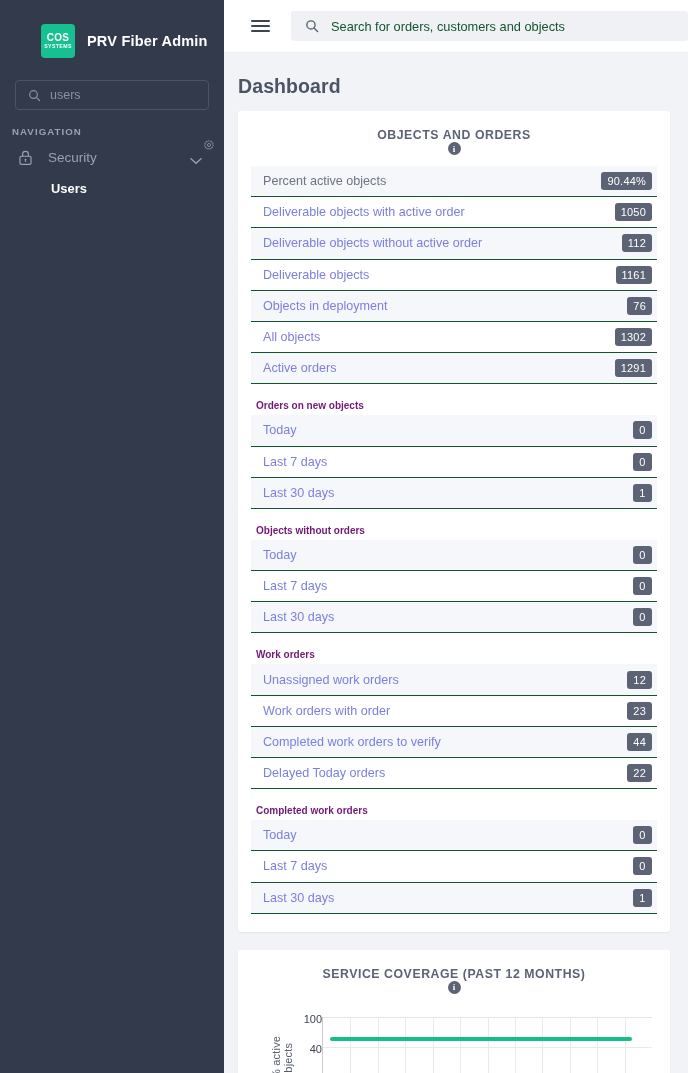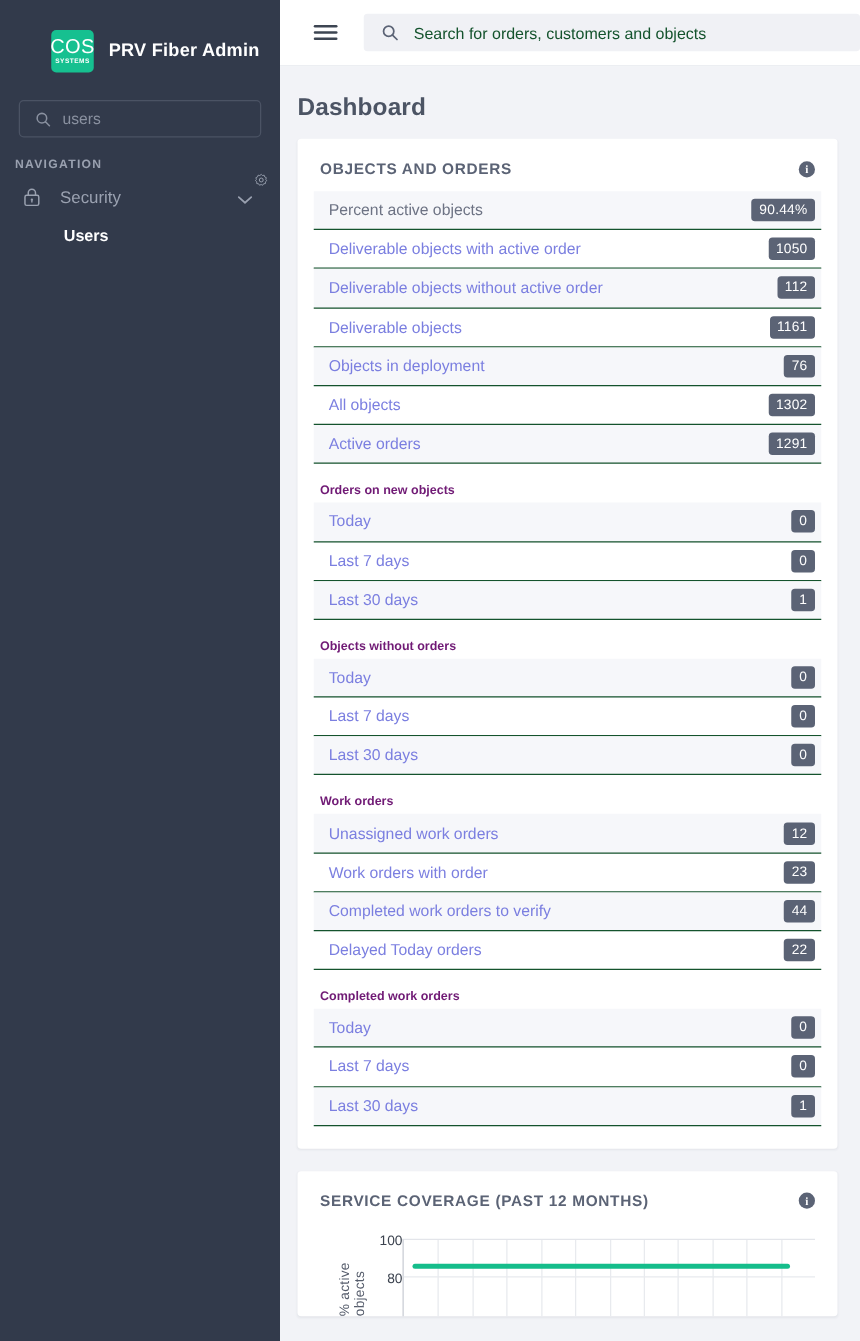--- a/index.html
+++ b/index.html
@@ -21,21 +21,21 @@
     display: flex; align-items: center; gap: 12px;
     padding: 15px 0 0 41px; height: 67px;
   }
   .logo {
     width: 34px; height: 34px; border-radius: 4px;
     background: #16c090;
     display: flex; flex-direction: column;
     align-items: center; justify-content: center;
     line-height: 1;
   }
-  .logo .l1 { color: #ffffff; font-size: 16px; font-weight: normal; letter-spacing: .3px; }
+  .logo .l1 { color: #ffffff; font-size: 10px; font-weight: bold; letter-spacing: .3px; }
   .logo .l2 { color: #ffffff; font-size: 5.2px; font-weight: bold; letter-spacing: .4px; margin-top: 1px; }
   .brand-title { color: #ffffff; font-size: 14.5px; font-weight: bold; letter-spacing: .2px; }
 
   .side-search {
     margin: 13px 15px 0 15px;
     height: 30px; border: 1px solid #4b5364; border-radius: 4px;
     display: flex; align-items: center; gap: 9px; padding: 0 12px;
   }
   .side-search .val { color: #8a91a0; font-size: 12.5px; }
   .nav-label {
@@ -72,20 +72,21 @@
   .page-title {
     font-size: 19.5px; color: #4c5464; font-weight: bold;
     padding: 22px 0 0 14px; letter-spacing: .1px;
   }
   .content { padding: 13px 18px 0 14px; }
 
   .card { background: #ffffff; border-radius: 3px; box-shadow: 0 1px 2px rgba(40,50,70,.07); }
   .card-head {
     display: flex; align-items: center; justify-content: space-between;
     padding: 17px 18px 11px 18px;
+    flex-direction: column;
   }
   .card-head .ttl {
     font-size: 12.3px; font-weight: bold; color: #5b6375; letter-spacing: .55px;
   }
   .info-icon {
     width: 13px; height: 13px; border-radius: 50%; background: #5b6375;
     color: #ffffff; font-size: 9px; font-weight: bold;
     display: flex; align-items: center; justify-content: center;
     font-family: "Liberation Serif", serif;
   }
@@ -311,21 +312,21 @@
 
       <div class="card chart-card">
         <div class="card-head">
           <span class="ttl">SERVICE COVERAGE (PAST 12 MONTHS)</span>
           <span class="info-icon">i</span>
         </div>
         <div class="chart-wrap">
           <div class="y-axis-title">% active objects</div>
           <div class="y-ticks" id="ytick-holder">
               <span>100</span>
-              <span>80</span>
+              <span>40</span>
             </div>
           <div class="plot" id="plot-area">
               <div class="vgrid" style="left: 8.33333%;"></div>
               <div class="vgrid" style="left: 16.6667%;"></div>
               <div class="vgrid" style="left: 25%;"></div>
               <div class="vgrid" style="left: 33.3333%;"></div>
               <div class="vgrid" style="left: 41.6667%;"></div>
               <div class="vgrid" style="left: 50%;"></div>
               <div class="vgrid" style="left: 58.3333%;"></div>
               <div class="vgrid" style="left: 66.6667%;"></div>

